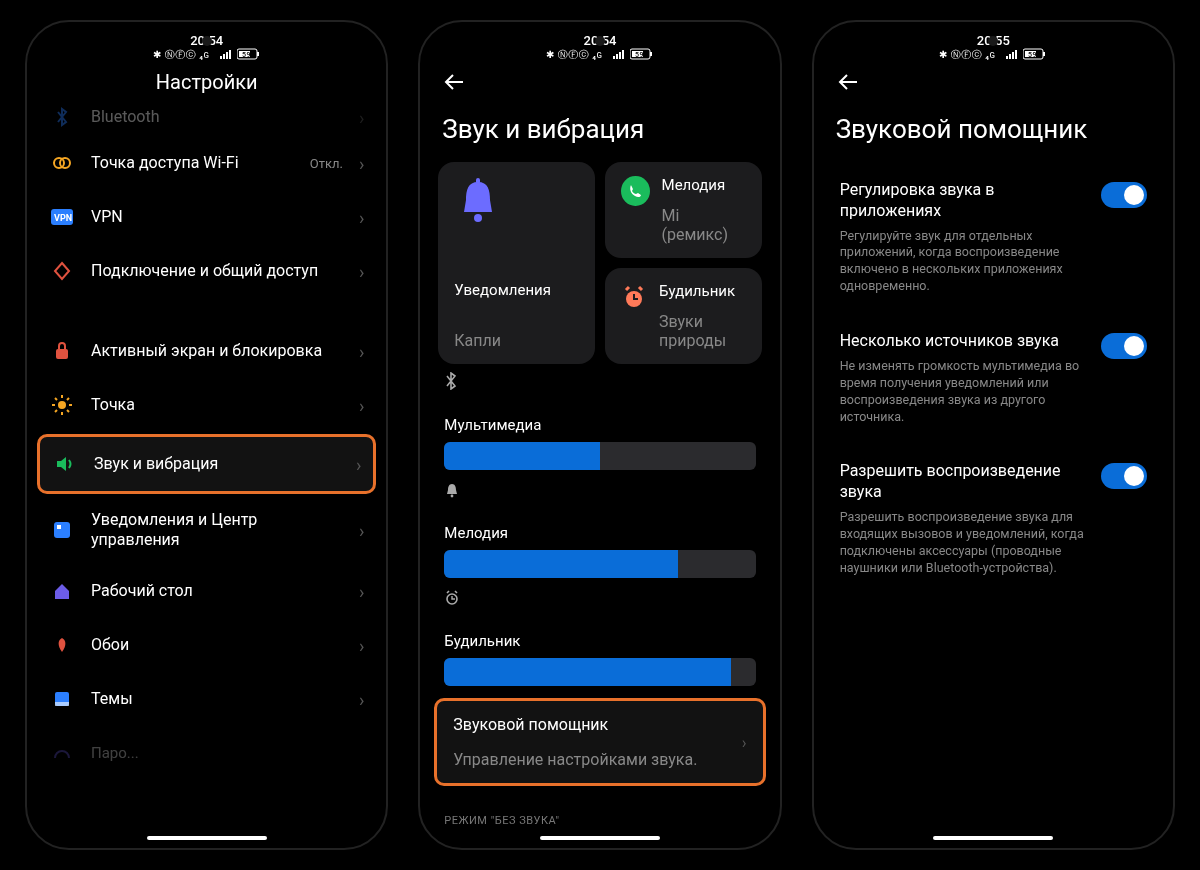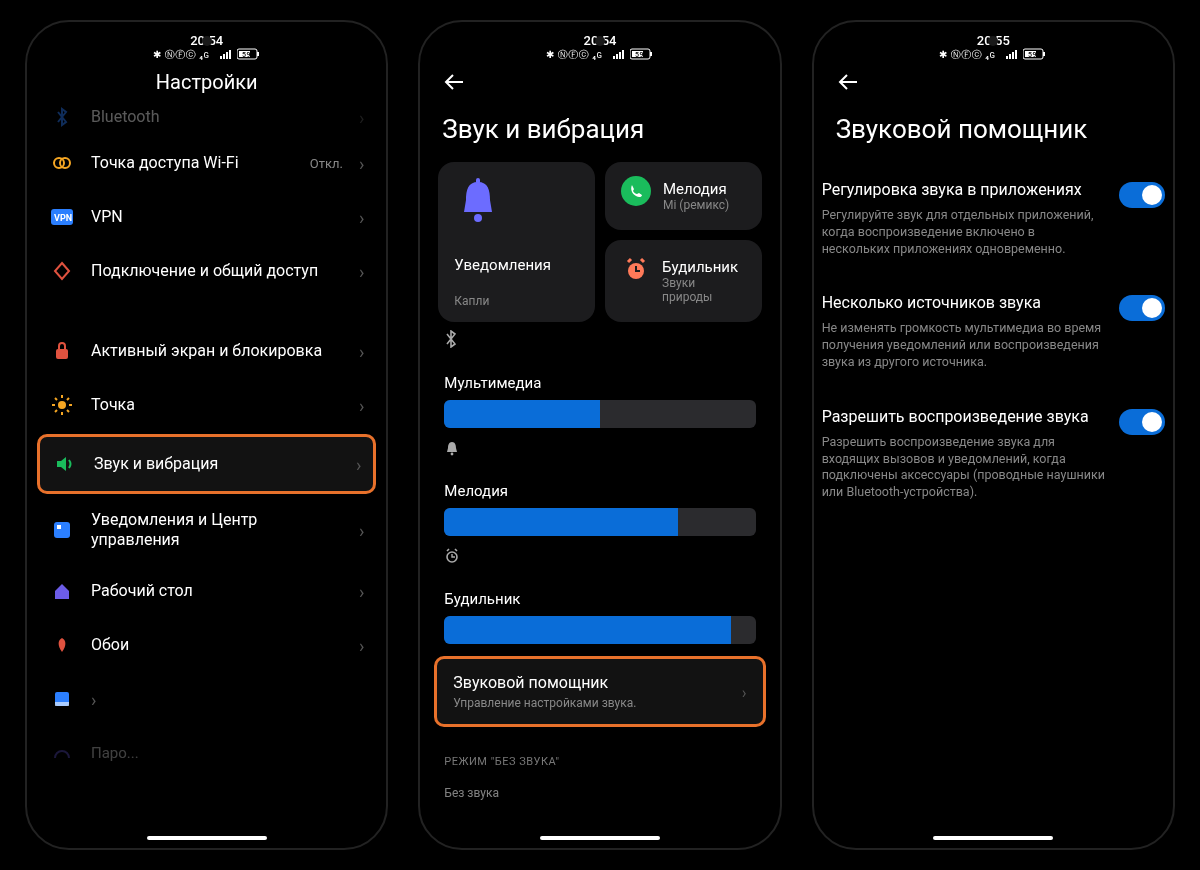--- a/index.html
+++ b/index.html
@@ -60,37 +60,37 @@
     background:#1c1c1e; border-radius:16px;
     padding:14px 16px;
     display:flex; flex-direction:column; gap:20px;
     position:relative;
   }
   .tile.tall { grid-row: span 2; justify-content:flex-end; min-height:160px;}
   .tile .tile-icon { font-size:30px; margin-bottom:auto;}
   .tile.small .tile-icon { font-size:18px; width:30px; height:30px; border-radius:50%; display:flex; align-items:center; justify-content:center;}
   .tile.small { flex-direction:row; align-items:center; gap:12px;}
   .tile-title { font-size:15px;}
-  .tile-sub { font-size:12px; color:#888;}
+  .tile-sub { font-size:16px; color:#888;margin-top:12px;}
   .section-label { font-size:11px; color:#777; letter-spacing:0.5px; padding:20px 14px 8px;}
   .slider-row { padding: 8px 14px 4px;}
   .slider-row .slider-head { display:flex; align-items:flex-start; gap:26px; font-size:15px; margin-bottom:8px;flex-direction:column;}
   .slider-track {
     height:28px; background:#2b2b2e; border-radius:6px; position:relative; overflow:hidden;
   }
   .slider-fill { height:100%; background:#0a6dd8; }
   .subrow {
     padding:14px 16px; display:flex; flex-direction:column; gap:4px; position:relative;
   }
   .subrow .chev { position:absolute; right:16px; top:50%; transform:translateY(-50%); color:#555;}
   .highlight2 {
     border:3px solid #e8712b; border-radius:10px;
     background:#121212; margin: 8px 4px;
   }
-  .toggle-row { display:flex; gap:14px; padding:18px 8px;}
+  .toggle-row { display:flex; gap:14px; padding:18px 26px;}
   .toggle-text { flex:1;}
   .toggle-title { font-size:16px; margin-bottom:6px; line-height:1.3;}
   .toggle-desc { font-size:12.5px; color:#888; line-height:1.35;}
   .switch {
     width:46px; height:26px; background:#0a6dd8; border-radius:13px; position:relative; flex-shrink:0; margin-top:2px;
   }
   .switch::after {
     content:""; position:absolute; right:3px; top:3px; width:20px; height:20px; border-radius:50%; background:#fff;
   }
   .homebar { position:absolute; bottom:8px; left:50%; transform:translateX(-50%); width:120px; height:4px; background:#fff; border-radius:2px;}
@@ -233,20 +233,21 @@
       <span class="label">Обои</span>
       <span class="chev">›</span>
     </div>
     <div class="row">
       <span class="icon">
           <svg width="20" height="20" viewBox="0 0 20 20">
             <rect x="3" y="3" width="14" height="14" rx="2" fill="#2b7fff"></rect>
             <rect x="3" y="13" width="14" height="4" fill="#fff" opacity="0.6"></rect>
           </svg>
         </span>
+      <span class="label">Темы</span>
       <span class="chev">›</span>
     </div>
     <div class="row" style="opacity:.25; padding-bottom:0;">
       <span class="icon">
           <svg width="20" height="14" viewBox="0 0 20 14">
             <path d="M3 12 a7 7 0 0 1 14 0" stroke="#6c5ce7" stroke-width="2" fill="none"></path>
           </svg>
         </span>
       <span class="label" style="font-size:15px">Пapo...</span>
     </div>

